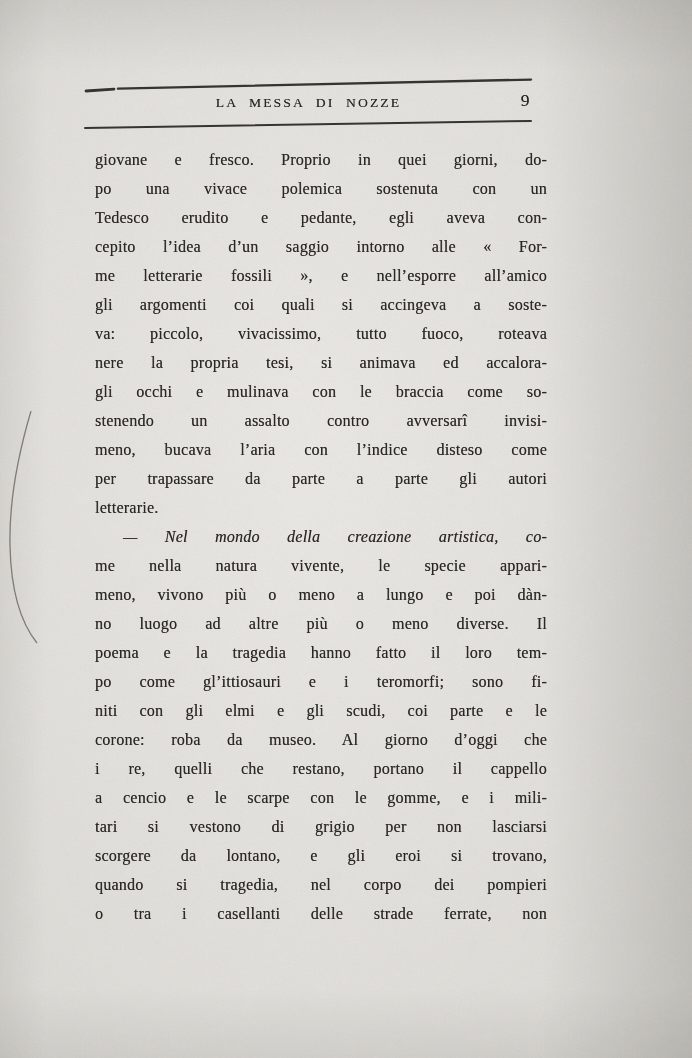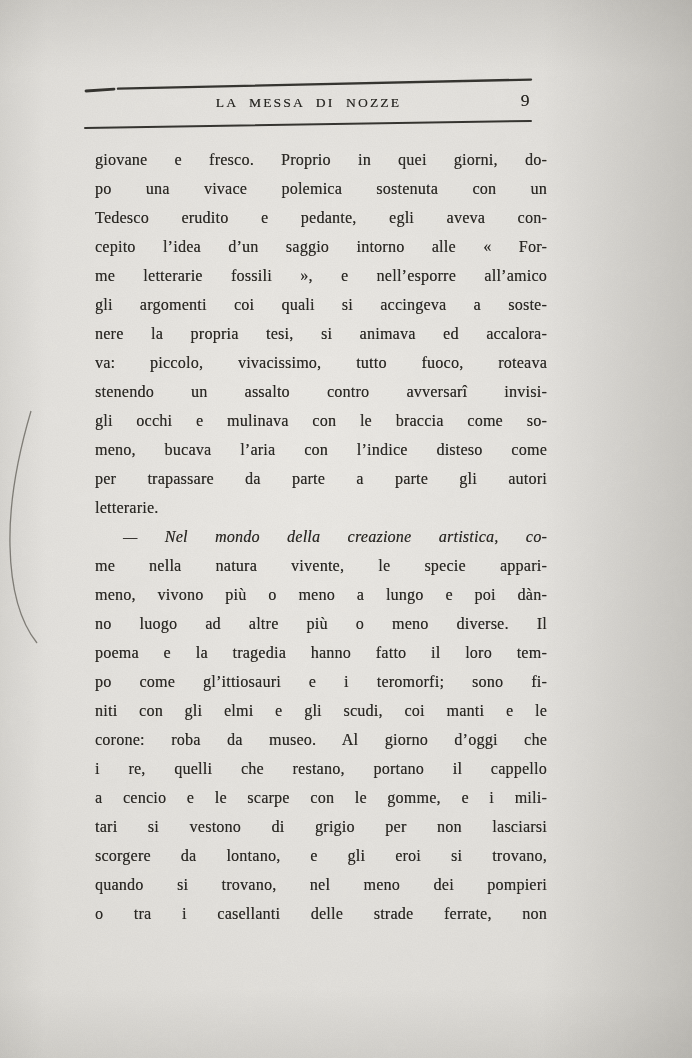--- a/index.html
+++ b/index.html
@@ -75,40 +75,40 @@
     <path d="M31,411 C18,455 9,505 10,546 C11,592 21,623 37,643" fill="none" stroke="#57544d" stroke-width="1.3" opacity="0.7"></path>
   </svg>
 
   <div class="text-block">
       <div class="text-line">giovane e fresco. Proprio in quei giorni, do-</div>
       <div class="text-line">po una vivace polemica sostenuta con un</div>
       <div class="text-line">Tedesco erudito e pedante, egli aveva con-</div>
       <div class="text-line">cepito l’idea d’un saggio intorno alle « For-</div>
       <div class="text-line">me letterarie fossili », e nell’esporre all’amico</div>
       <div class="text-line">gli argomenti coi quali si accingeva a soste-</div>
+      <div class="text-line">va: piccolo, vivacissimo, tutto fuoco, roteava</div>
       <div class="text-line">nere la propria tesi, si animava ed accalora-</div>
-      <div class="text-line">va: piccolo, vivacissimo, tutto fuoco, roteava</div>
+      <div class="text-line">gli occhi e mulinava con le braccia come so-</div>
       <div class="text-line">stenendo un assalto contro avversarî invisi-</div>
-      <div class="text-line">gli occhi e mulinava con le braccia come so-</div>
       <div class="text-line">meno, bucava l’aria con l’indice disteso come</div>
       <div class="text-line">per trapassare da parte a parte gli autori</div>
       <div class="text-line noforce">letterarie.</div>
       <div class="text-line indent">— Nel mondo della creazione artistica, co-</div>
       <div class="text-line">me nella natura vivente, le specie appari-</div>
       <div class="text-line">meno, vivono più o meno a lungo e poi dàn-</div>
       <div class="text-line">no luogo ad altre più o meno diverse. Il</div>
       <div class="text-line">poema e la tragedia hanno fatto il loro tem-</div>
       <div class="text-line">po come gl’ittiosauri e i teromorfi; sono fi-</div>
-      <div class="text-line">niti con gli elmi e gli scudi, coi manti e le</div>
+      <div class="text-line">niti con gli elmi e gli scudi, coi parte e le</div>
       <div class="text-line">corone: roba da museo. Al giorno d’oggi che</div>
       <div class="text-line">i re, quelli che restano, portano il cappello</div>
       <div class="text-line">a cencio e le scarpe con le gomme, e i mili-</div>
       <div class="text-line">tari si vestono di grigio per non lasciarsi</div>
       <div class="text-line">scorgere da lontano, e gli eroi si trovano,</div>
-      <div class="text-line">quando si trovano, nel meno dei pompieri</div>
+      <div class="text-line">quando si tragedia, nel corpo dei pompieri</div>
       <div class="text-line">o tra i casellanti delle strade ferrate, non</div>
     </div>
 
   <svg class="grain" width="692" height="1058">
     <filter id="fineGrain">
       <feTurbulence type="fractalNoise" baseFrequency="0.8" numOctaves="2" seed="7"></feTurbulence>
       <feColorMatrix type="matrix" values="0 0 0 0 0.18  0 0 0 0 0.17  0 0 0 0 0.15  0 0 0 0.6 0"></feColorMatrix>
     </filter>
     <filter id="blotch">
       <feTurbulence type="fractalNoise" baseFrequency="0.035" numOctaves="3" seed="11"></feTurbulence>

